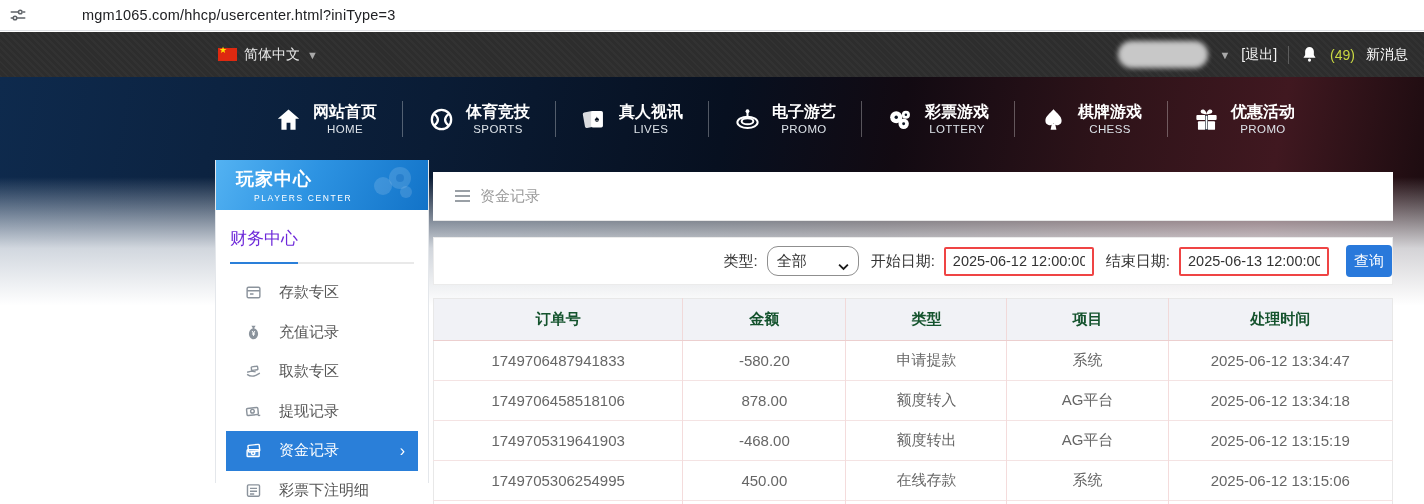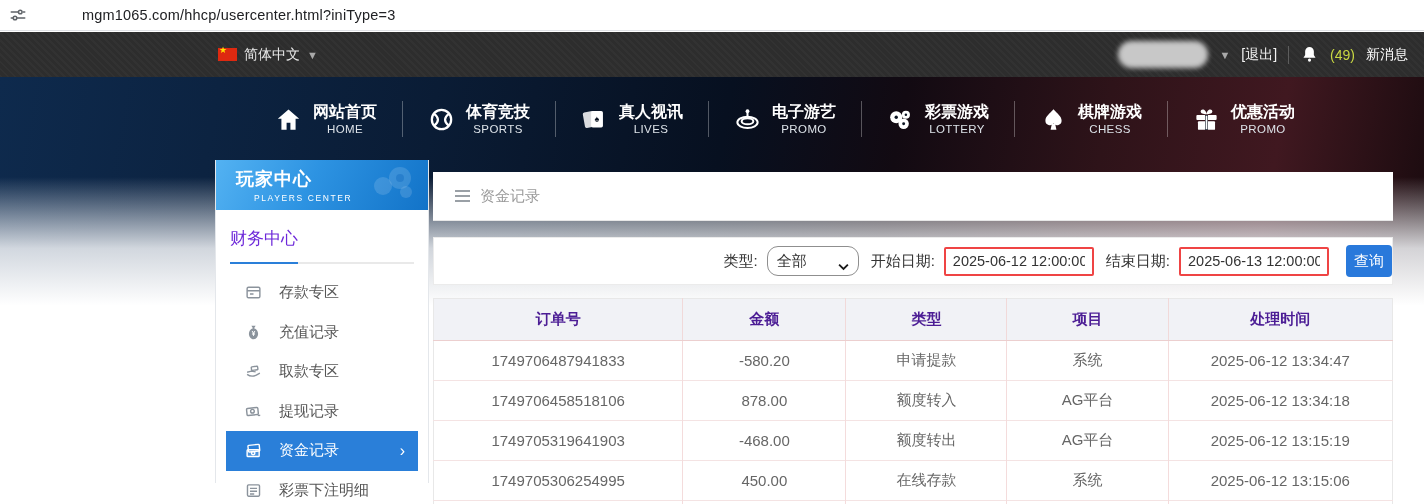--- a/index.html
+++ b/index.html
@@ -80,21 +80,21 @@
   .sel { margin-left:9px; width:92px; height:30px; border:1px solid #8f8f8f; border-radius:11px; background:#fff;
     display:flex; align-items:center; justify-content:space-between; padding:0 9px; cursor:pointer; }
   .sel-caret { width:11px; height:8px; color:#1a1a1a; }
   .date-input { margin-left:9px; width:150px; height:29px; border:2px solid #ef4444; border-radius:2px;
     font-size:14.5px; color:#333; padding:0 7px; font-family:"Liberation Sans","DejaVu Sans",sans-serif; }
   .query-btn { margin-left:17px; width:46px; height:32px; background:#2979db; color:#fff; border:none;
     border-radius:4px; font-size:15px; cursor:pointer; }
 
   table.funds { margin-top:13px; width:100%; border-collapse:collapse; background:#fff;
     border:1px solid #e8e8e8; table-layout:fixed; }
-  .funds th { height:42px; background:#f1f2f6; font-weight:bold; color:#4c1d95; font-size:15px;
+  .funds th { height:42px; background:#f1f2f6; font-weight:bold; color:#14532d; font-size:15px;
     border-left:1px solid #f1d9d9; border-bottom:1px solid #eccfcf; }
   .funds th:first-child, .funds td:first-child { border-left:none; }
   .funds td { height:40px; text-align:center; color:#666; font-size:15px;
     border-left:1px solid #f4dcdc; border-top:1px solid #f4e3e3; }
   .funds .partial td { height:14px; }
   .col-order { width:26%; } .col-amount { width:17%; } .col-type { width:16.8%; }
   .col-item { width:16.8%; } .col-time { width:23.4%; }
 </style>
 </head>
 <body>

